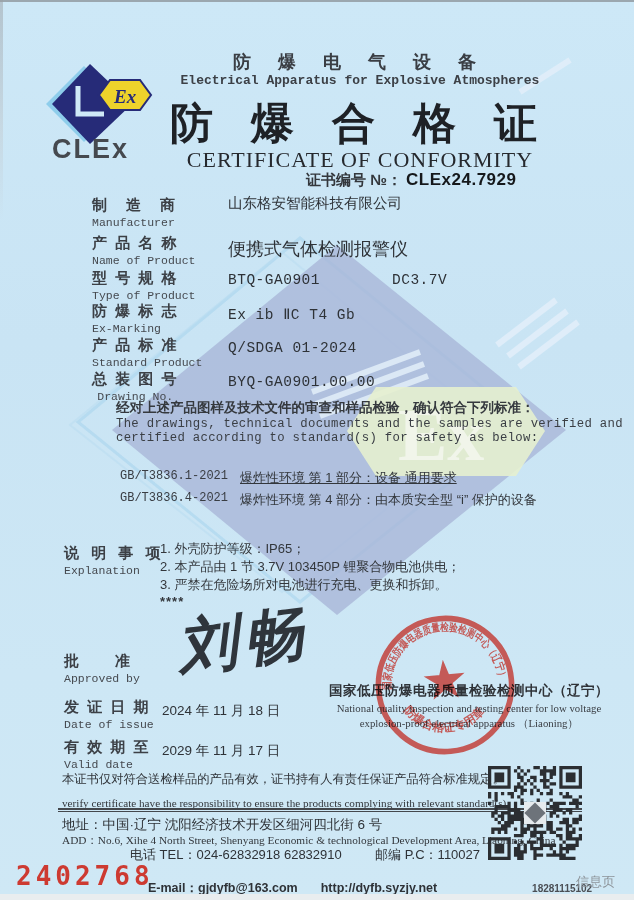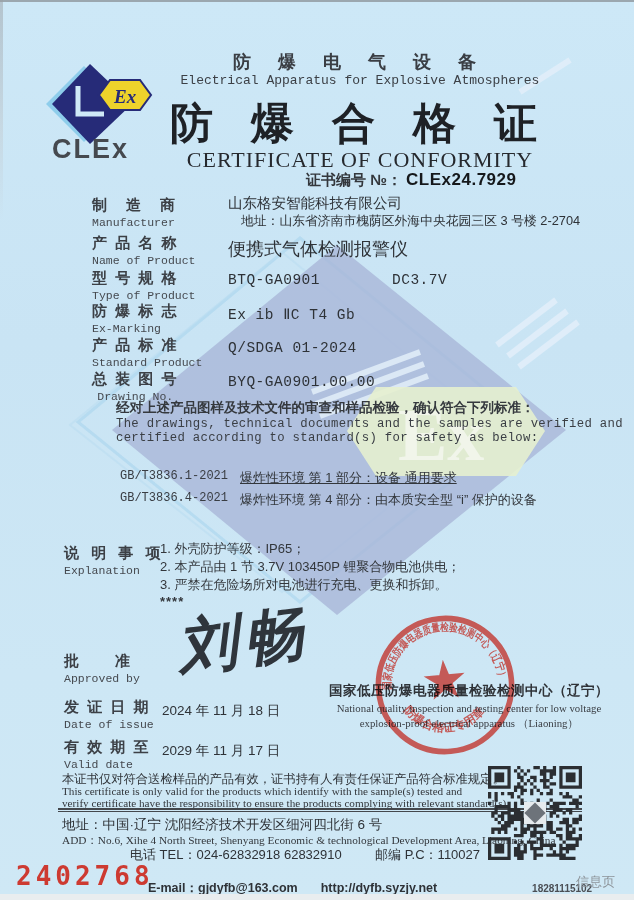--- a/index.html
+++ b/index.html
@@ -15,21 +15,21 @@
   .content { position:absolute; inset:0; z-index:1; }
 
   .abs { position:absolute; white-space:nowrap; }
   .mono { font-family:"Liberation Mono", monospace; }
   .serif { font-family:"Liberation Serif", serif; }
 
   
   .logo-svg { position:absolute; left:44px; top:62px; }
   .logo-text { position:absolute; left:52px; top:134px; font-size:27px; font-weight:bold; color:#45494f; letter-spacing:2px; }
   .band-cn { left:150px; top:50px; width:420px; text-align:center; font-size:18px; font-weight:bold; letter-spacing:11px; color:#3a3e44; }
-  .band-en { left:120px; top:73px; width:480px; text-align:center; font-size:13px; color:#3c4046; }
+  .band-en { left:120px; top:73px; width:480px; text-align:center; font-size:13px; color:#3c4046;font-weight:bold; }
   .title-cn { left:120px; top:95px; width:480px; text-align:center; font-size:43px; font-weight:bold; letter-spacing:13px; color:#1e2126; }
   .title-en { left:120px; top:147px; width:480px; text-align:center; font-size:22px; letter-spacing:1px; color:#26292e; }
   .certno { left:306px; top:170px; font-size:15px; font-weight:bold; color:#33373c; }
   .certno b { font-size:17px; color:#15181b; font-family:"Liberation Sans",sans-serif; letter-spacing:.5px; }
 
   
   .lbl { position:absolute; left:92px; }
   .lbl .cn { display:block; font-size:15px; font-weight:bold; color:#3c4046; letter-spacing:2px; }
   .lbl .en { display:block; font-size:11.5px; color:#45494f; font-family:"Liberation Mono",monospace; margin-top:1px; }
   .lbl2 { left:64px; }
@@ -107,21 +107,20 @@
     <div class="abs certno">
       <span>证书编号 №：</span>
       <b>CLEx24.7929</b>
     </div>
 
     <div class="lbl" style="top:196px;">
       <span class="cn">制　造　商</span>
       <span class="en">Manufacturer</span>
     </div>
     <div class="abs val" style="top:194px;">山东格安智能科技有限公司</div>
-    <div class="abs val" style="top:213px; left:241px; font-size:12.8px;">地址：山东省济南市槐荫区外海中央花园三区 3 号楼 2-2704</div>
 
     <div class="lbl" style="top:234px;">
       <span class="cn">产 品 名 称</span>
       <span class="en">Name of Product</span>
     </div>
     <div class="abs val" style="top:237px; font-size:18px;">便携式气体检测报警仪</div>
 
     <div class="lbl" style="top:269px;">
       <span class="cn">型 号 规 格</span>
       <span class="en">Type of Product</span>
@@ -198,21 +197,20 @@
     </div>
     <div class="abs val" style="top:702px; left:162px; font-size:13.5px;">2024 年 11 月 18 日</div>
 
     <div class="lbl lbl2" style="top:738px;">
       <span class="cn">有 效 期 至</span>
       <span class="en">Valid date</span>
     </div>
     <div class="abs val" style="top:742px; left:162px; font-size:13.5px;">2029 年 11 月 17 日</div>
 
     <div class="abs disc-cn">本证书仅对符合送检样品的产品有效，证书持有人有责任保证产品符合标准规定。</div>
-    <div class="abs disc-en serif" style="top:785px;">This certificate is only valid for the products which identify with the sample(s) tested and</div>
     <div class="abs disc-en serif" style="top:797px;">verify certificate have the responsibility to ensure the products complying with relevant standard(s).</div>
 
     <div class="rule"></div>
 
     <div class="abs addr-cn">地址：中国·辽宁 沈阳经济技术开发区细河四北街 6 号</div>
     <div class="abs addr-en serif">ADD：No.6, Xihe 4 North Street, Shenyang Economic &amp; technological Development Area, Liaoning, China</div>
     <div class="abs tel-line">
       <span>电话 TEL：024-62832918 62832910</span>
       <span style="display:inline-block; width:26px;"></span>
       <span>邮编 P.C：110027</span>

